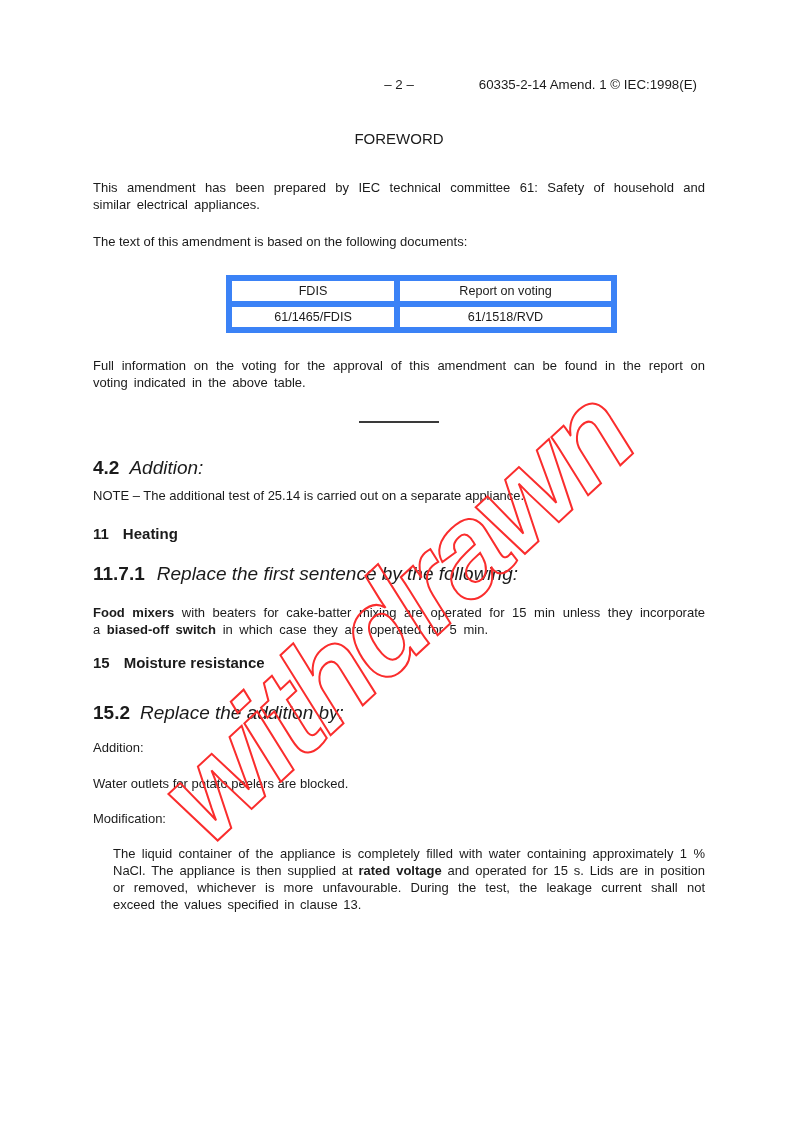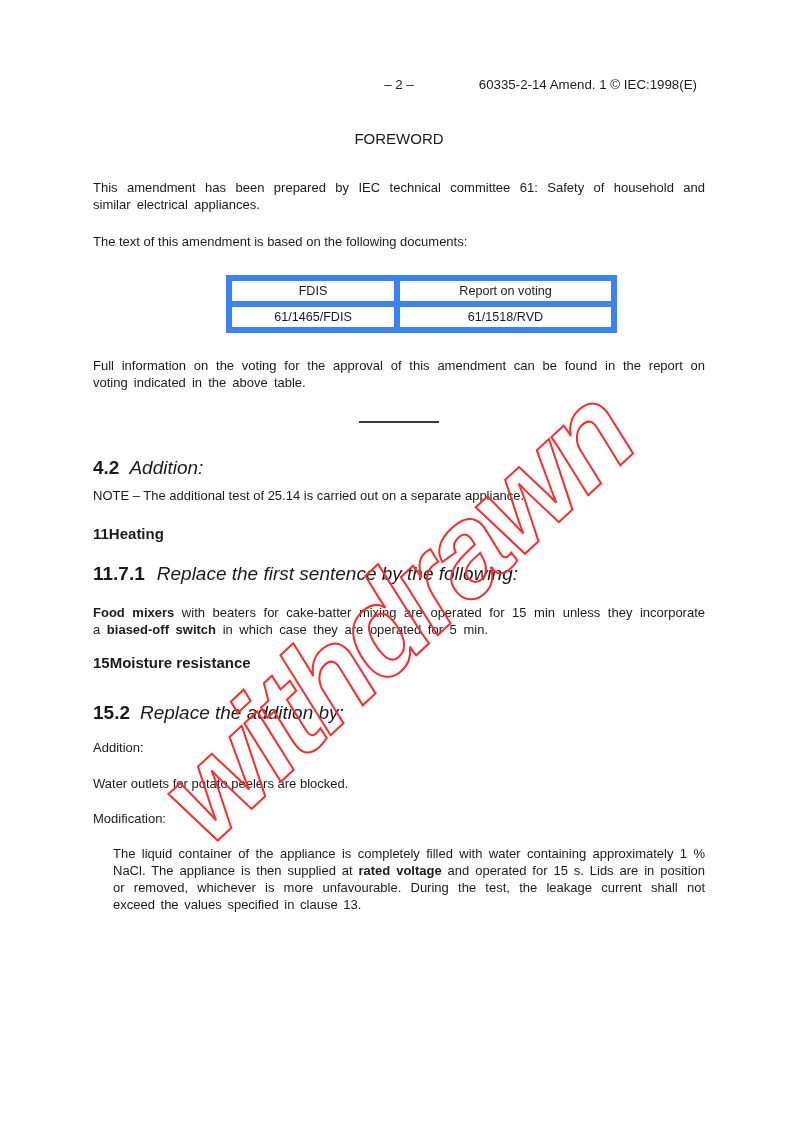--- a/index.html
+++ b/index.html
@@ -70,21 +70,21 @@
 
   .sec-row { margin-top: 36px; font-size: 19px; line-height: 17px; }
   .sec-row .num { font-weight: bold; margin-right: 10px; }
   .sec-row .instr { font-style: italic; }
 
   .note { margin-top: 13px; font-size: 13px; line-height: 14px; }
 
   h2.clause {
     font-size: 15px; line-height: 18px; font-weight: bold;
   }
-  h2.clause .num { }
+  h2.clause .num { margin-right: 14px; }
   .h11 { margin-top: 22px; }
   .h15 { margin-top: 16px; }
 
   .r1171 { margin-top: 22px; }
   .r1171 .num { margin-right: 12px; margin-top: 14px; }
   .p-food { margin-top: 22px; word-spacing: 3px; }
   .r152 { margin-top: 32px; }
   .lbl-add { margin-top: 18px; }
   .p-water { margin-top: 19px; }
   .lbl-mod { margin-top: 18px; }

